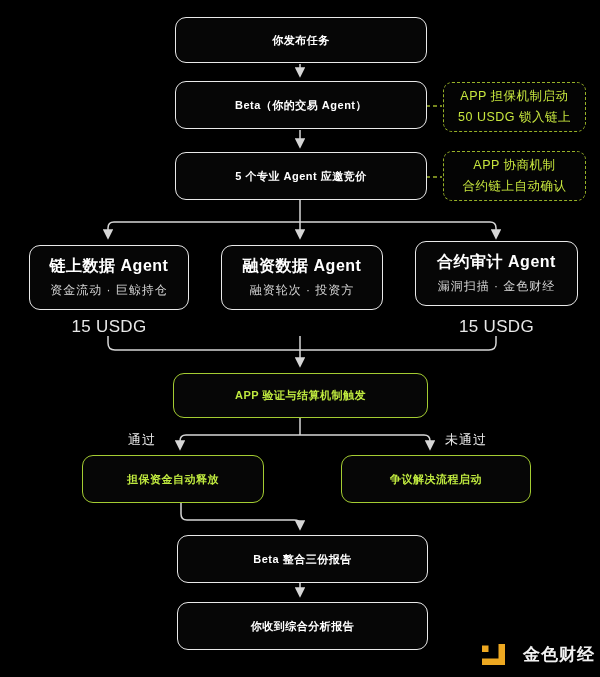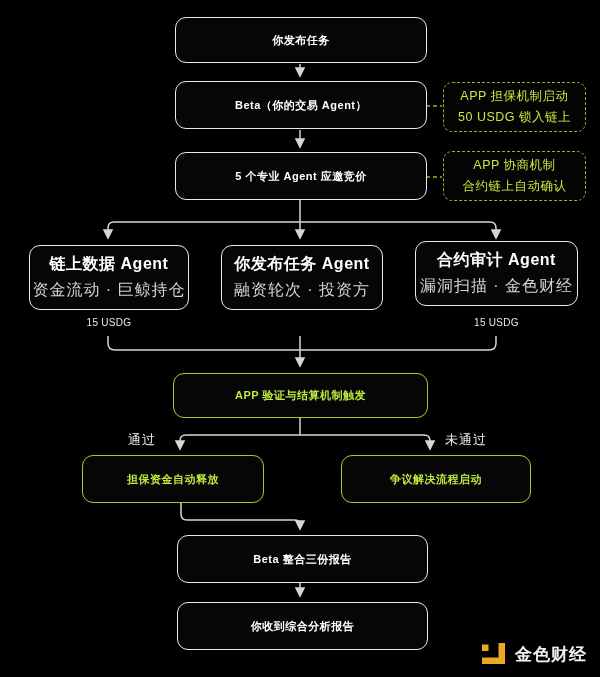--- a/index.html
+++ b/index.html
@@ -10,36 +10,36 @@
   }
   .connectors{position:absolute;left:0;top:0;width:600px;height:677px;}
   .box{
     position:absolute;box-sizing:border-box;
     border:1.5px solid #e9e9e9;border-radius:11px;background:#060606;
     color:#ffffff;display:flex;flex-direction:column;align-items:center;justify-content:center;
     text-align:center;font-weight:700;font-size:11px;letter-spacing:.5px;
   }
   .box.green{border-color:#a4cc32;color:#bfe93f;font-size:11px;}
   .agent{font-size:16px;}
-  .agent .sub{font-size:16px;font-weight:400;color:#d4d4d4;margin-top:5px;letter-spacing:1px;}
+  .agent .sub{font-size:12px;font-weight:400;color:#d4d4d4;margin-top:5px;letter-spacing:1px;}
   .note{
     position:absolute;box-sizing:border-box;
     border:1.5px dashed #97b127;border-radius:9px;background:#040404;
     color:#c7e63e;display:flex;flex-direction:column;align-items:center;justify-content:center;
     text-align:center;font-size:12.5px;font-weight:500;line-height:1.65;letter-spacing:.5px;
   }
   .price{
-    position:absolute;text-align:center;color:#e8e8e8;font-size:10px;
+    position:absolute;text-align:center;color:#e8e8e8;font-size:17px;
     font-weight:400;letter-spacing:.3px;
   }
   .branch-label{
     position:absolute;text-align:center;color:#ececec;font-size:13px;font-weight:500;letter-spacing:1px;
   }
   .brand{
-    position:absolute;left:482px;top:643px;display:flex;gap:10px;
+    position:absolute;left:482px;top:643px;display:flex;align-items:center;gap:18px;
   }
   .brand-text{color:#f2f2f2;font-size:17px;font-weight:700;letter-spacing:1px;}
 </style>
 </head>
 <body>
 
 <div class="stage">
 
   <svg class="connectors" width="600" height="677" viewBox="0 0 600 677">
     <defs>
@@ -95,21 +95,21 @@
   <div class="note" style="left:443px;top:151px;width:143px;height:50px;">
     <span>APP 协商机制</span>
     <span>合约链上自动确认</span>
   </div>
 
   <div class="box agent" style="left:29px;top:245px;width:160px;height:65px;">
     <span>链上数据 Agent</span>
     <span class="sub">资金流动 · 巨鲸持仓</span>
   </div>
   <div class="box agent" style="left:221px;top:245px;width:162px;height:65px;">
-    <span>你发布任务 Agent</span>
+    <span>融资数据 Agent</span>
     <span class="sub">融资轮次 · 投资方</span>
   </div>
   <div class="box agent" style="left:415px;top:241px;width:163px;height:65px;">
     <span>合约审计 Agent</span>
     <span class="sub">漏洞扫描 · 金色财经</span>
   </div>
 
   <div class="price" style="left:29px;top:317px;width:160px;">15 USDG</div>
   <div class="price" style="left:415px;top:317px;width:163px;">15 USDG</div>
 

